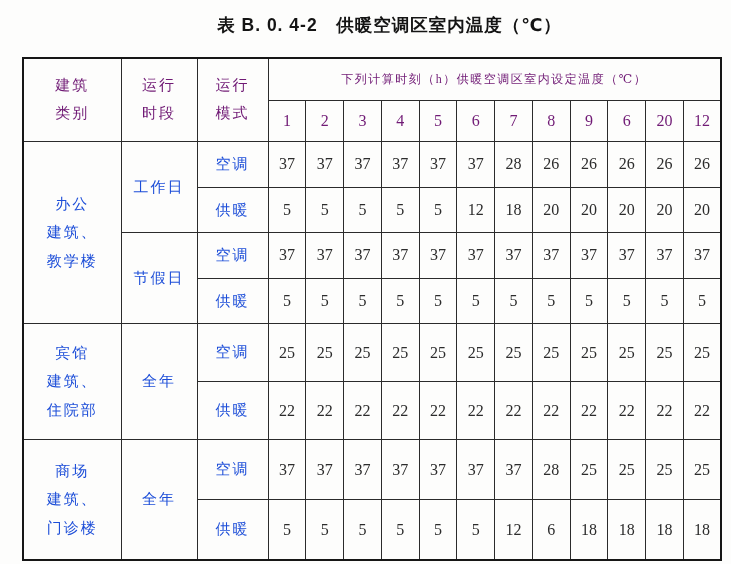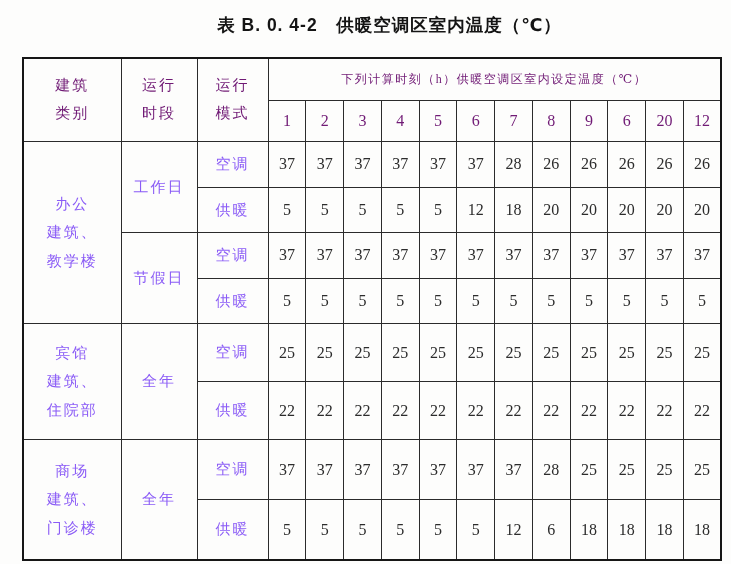--- a/index.html
+++ b/index.html
@@ -53,21 +53,21 @@
   }
   tr.hour-row th{
     height:40px;
     font-size:16px;
     letter-spacing:0;
     font-family:"Liberation Serif","DejaVu Serif",serif;
   }
   td.building-cell,td.period-cell,td.mode-cell{
     font-size:15px;
     letter-spacing:2px;
-    color:#8b5cf6;
+    color:#1d4ed8;
     white-space:pre-line;
     line-height:1.9;
   }
   td.value-cell{
     font-size:16px;
     color:#2c2c2c;
     font-family:"Liberation Serif","DejaVu Serif",serif;
   }
   tr.g0 td.mode-cell, tr.g0 td.value-cell{height:44.5px;}
   tr.g1 td.mode-cell, tr.g1 td.value-cell{height:57px;}

